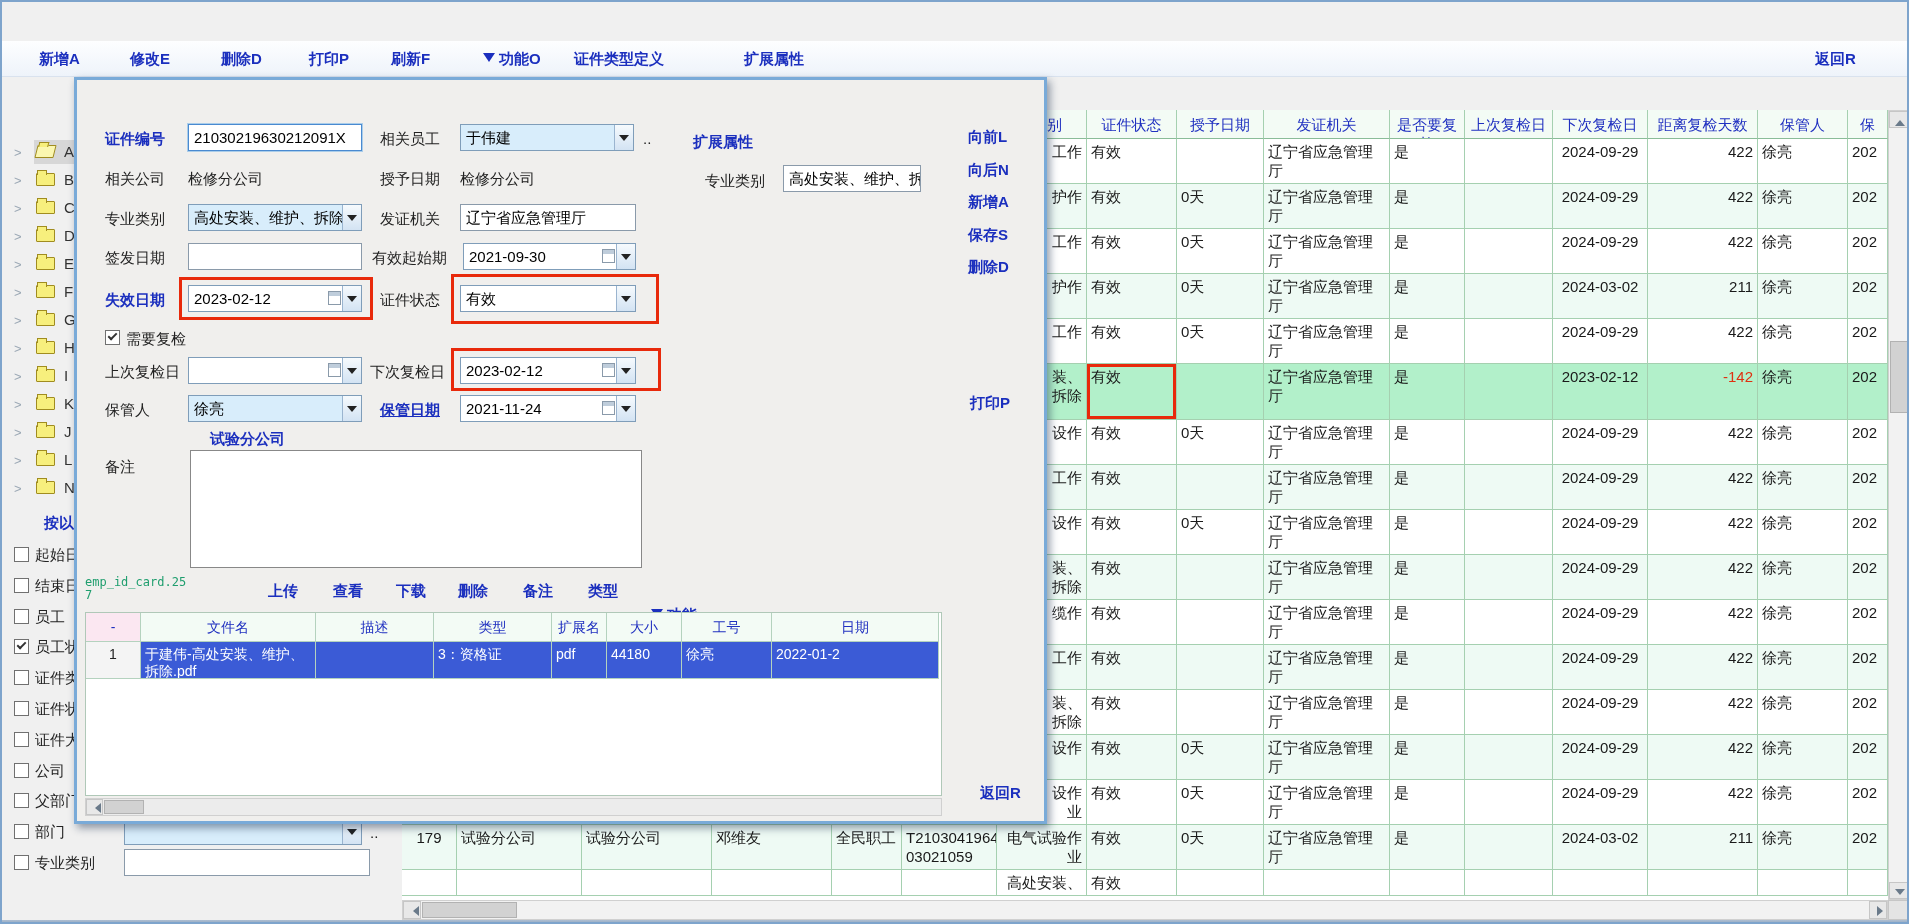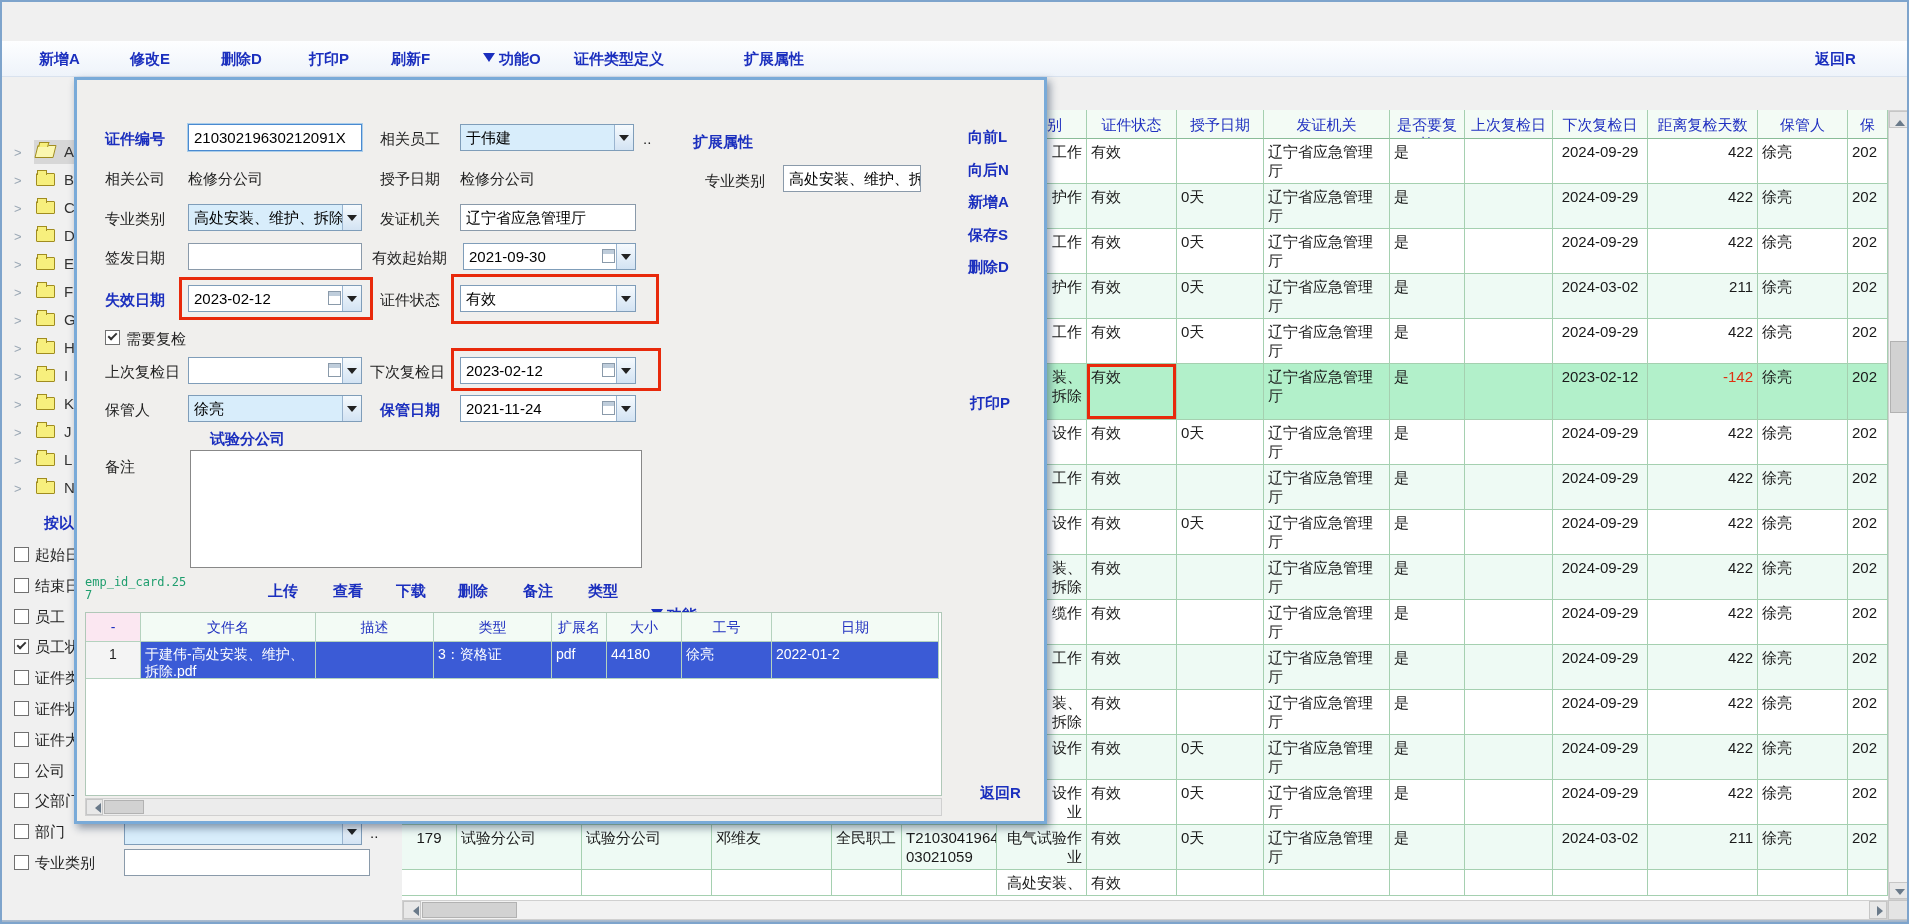--- a/index.html
+++ b/index.html
@@ -663,21 +663,21 @@
         <span class="btn"></span>
     </div>
     <div class="hl" style="left:374px; top:268px; width:210px; height:43px;"></div>
 
     
     <span class="f-label" style="left:28px; top:321px;">保管人</span>
     <div class="combo blue" style="left:111px; top:315px; width:174px;">
       <span class="val">徐亮</span>
         <span class="btn"></span>
     </div>
-    <span class="f-label blue" style="left:303px; top:321px;">保管日期</span>
+    <span class="f-label blue" style="left:303px; top:321px;text-decoration:underline;">保管日期</span>
     <div class="combo" style="left:383px; top:315px; width:176px;">
       <span class="val">2021-11-24</span>
         <span class="cal"></span>
         <span class="btn"></span>
     </div>
 
     <span class="dlg-link" style="left:133px; top:350px;">试验分公司</span>
 
     
     <span class="f-label" style="left:28px; top:378px;">备注</span>

